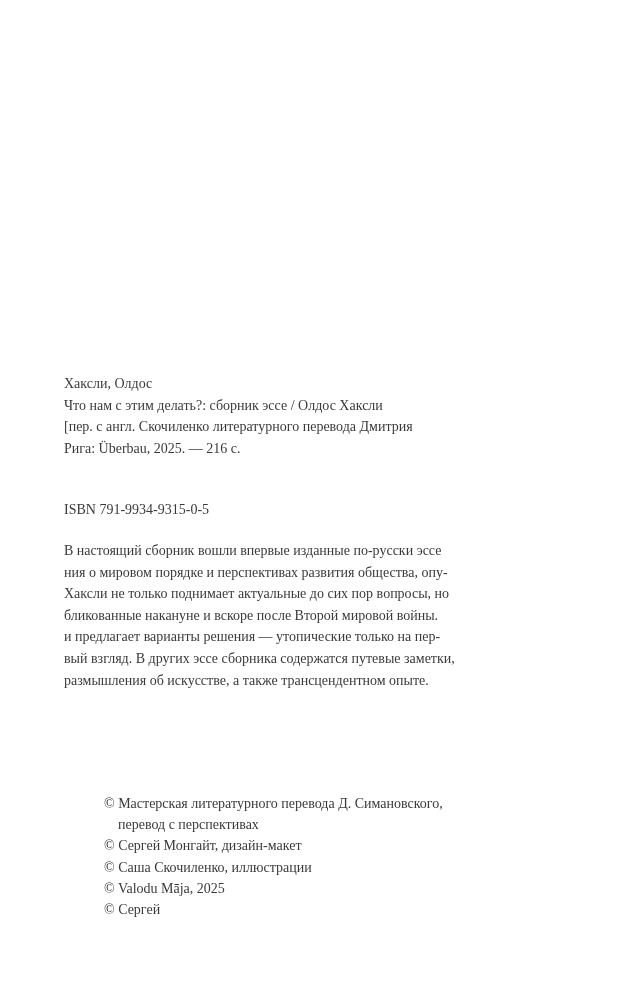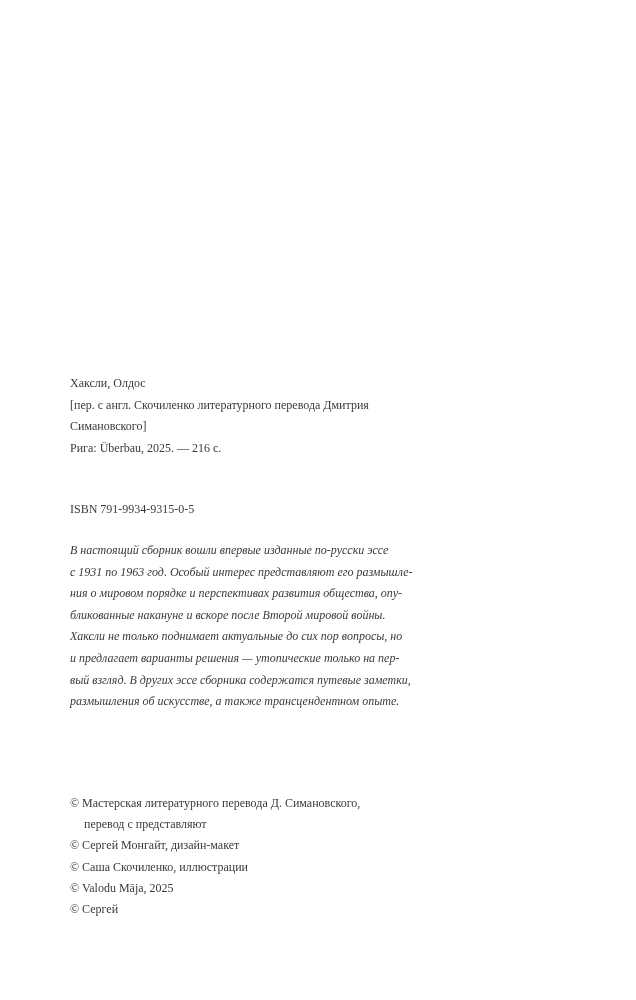--- a/index.html
+++ b/index.html
@@ -1,55 +1,54 @@
 <!DOCTYPE html>
 <html><head>
 <meta charset="utf-8">
 <style>
   html, body { margin: 0; padding: 0; background: #ffffff; }
   body {
     width: 636px; height: 1000px; position: relative; overflow: hidden;
     font-family: "Liberation Serif", "DejaVu Serif", serif;
     color: #3a3a3a;
   }
-  .block { position: absolute; left: 70px; width: 520px; font-size: 12px; }
+  .block { position: absolute; left: 64px; width: 520px; font-size: 14px; }
   .line { display: block; white-space: nowrap; line-height: 21.5px; height: 21.5px; }
   .biblio { top: 373px; }
   .isbn { top: 499px; }
-  .annot { top: 540px; font-style: italic; }
+  .annot { top: 540px; }
   .annot .line { line-height: 21.6px; height: 21.6px; }
-  .copyright { top: 793px; }
+  .copyright { top: 793px; margin-left: 40px; }
   .copyright .line { line-height: 21.2px; height: 21.2px; }
   .indent { padding-left: 14px; }
 </style>
 </head>
 <body>
 
 <div class="block biblio">
   <span class="line">Хаксли, Олдос</span>
+  <span class="line">Что нам с этим делать?: сборник эссе / Олдос Хаксли</span>
   <span class="line">[пер. с англ. Скочиленко литературного перевода Дмитрия</span>
-  <span class="line">Симановского]</span>
   <span class="line">Рига: Überbau, 2025. — 216 с.</span>
 </div>
 
 <div class="block isbn">
   <span class="line">ISBN 791-9934-9315-0-5</span>
 </div>
 
 <div class="block annot">
   <span class="line">В настоящий сборник вошли впервые изданные по-русски эссе</span>
-  <span class="line">с 1931 по 1963 год. Особый интерес представляют его размышле-</span>
   <span class="line">ния о мировом порядке и перспективах развития общества, опу-</span>
+  <span class="line">Хаксли не только поднимает актуальные до сих пор вопросы, но</span>
   <span class="line">бликованные накануне и вскоре после Второй мировой войны.</span>
-  <span class="line">Хаксли не только поднимает актуальные до сих пор вопросы, но</span>
   <span class="line">и предлагает варианты решения — утопические только на пер-</span>
   <span class="line">вый взгляд. В других эссе сборника содержатся путевые заметки,</span>
   <span class="line">размышления об искусстве, а также трансцендентном опыте.</span>
 </div>
 
 <div class="block copyright">
   <span class="line">© Мастерская литературного перевода Д. Симановского,</span>
-  <span class="line indent">перевод с представляют</span>
+  <span class="line indent">перевод с перспективах</span>
   <span class="line">© Сергей Монгайт, дизайн-макет</span>
   <span class="line">© Саша Скочиленко, иллюстрации</span>
   <span class="line">© Valodu Māja, 2025</span>
   <span class="line">© Сергей</span>
 </div>
 
 </body></html>

